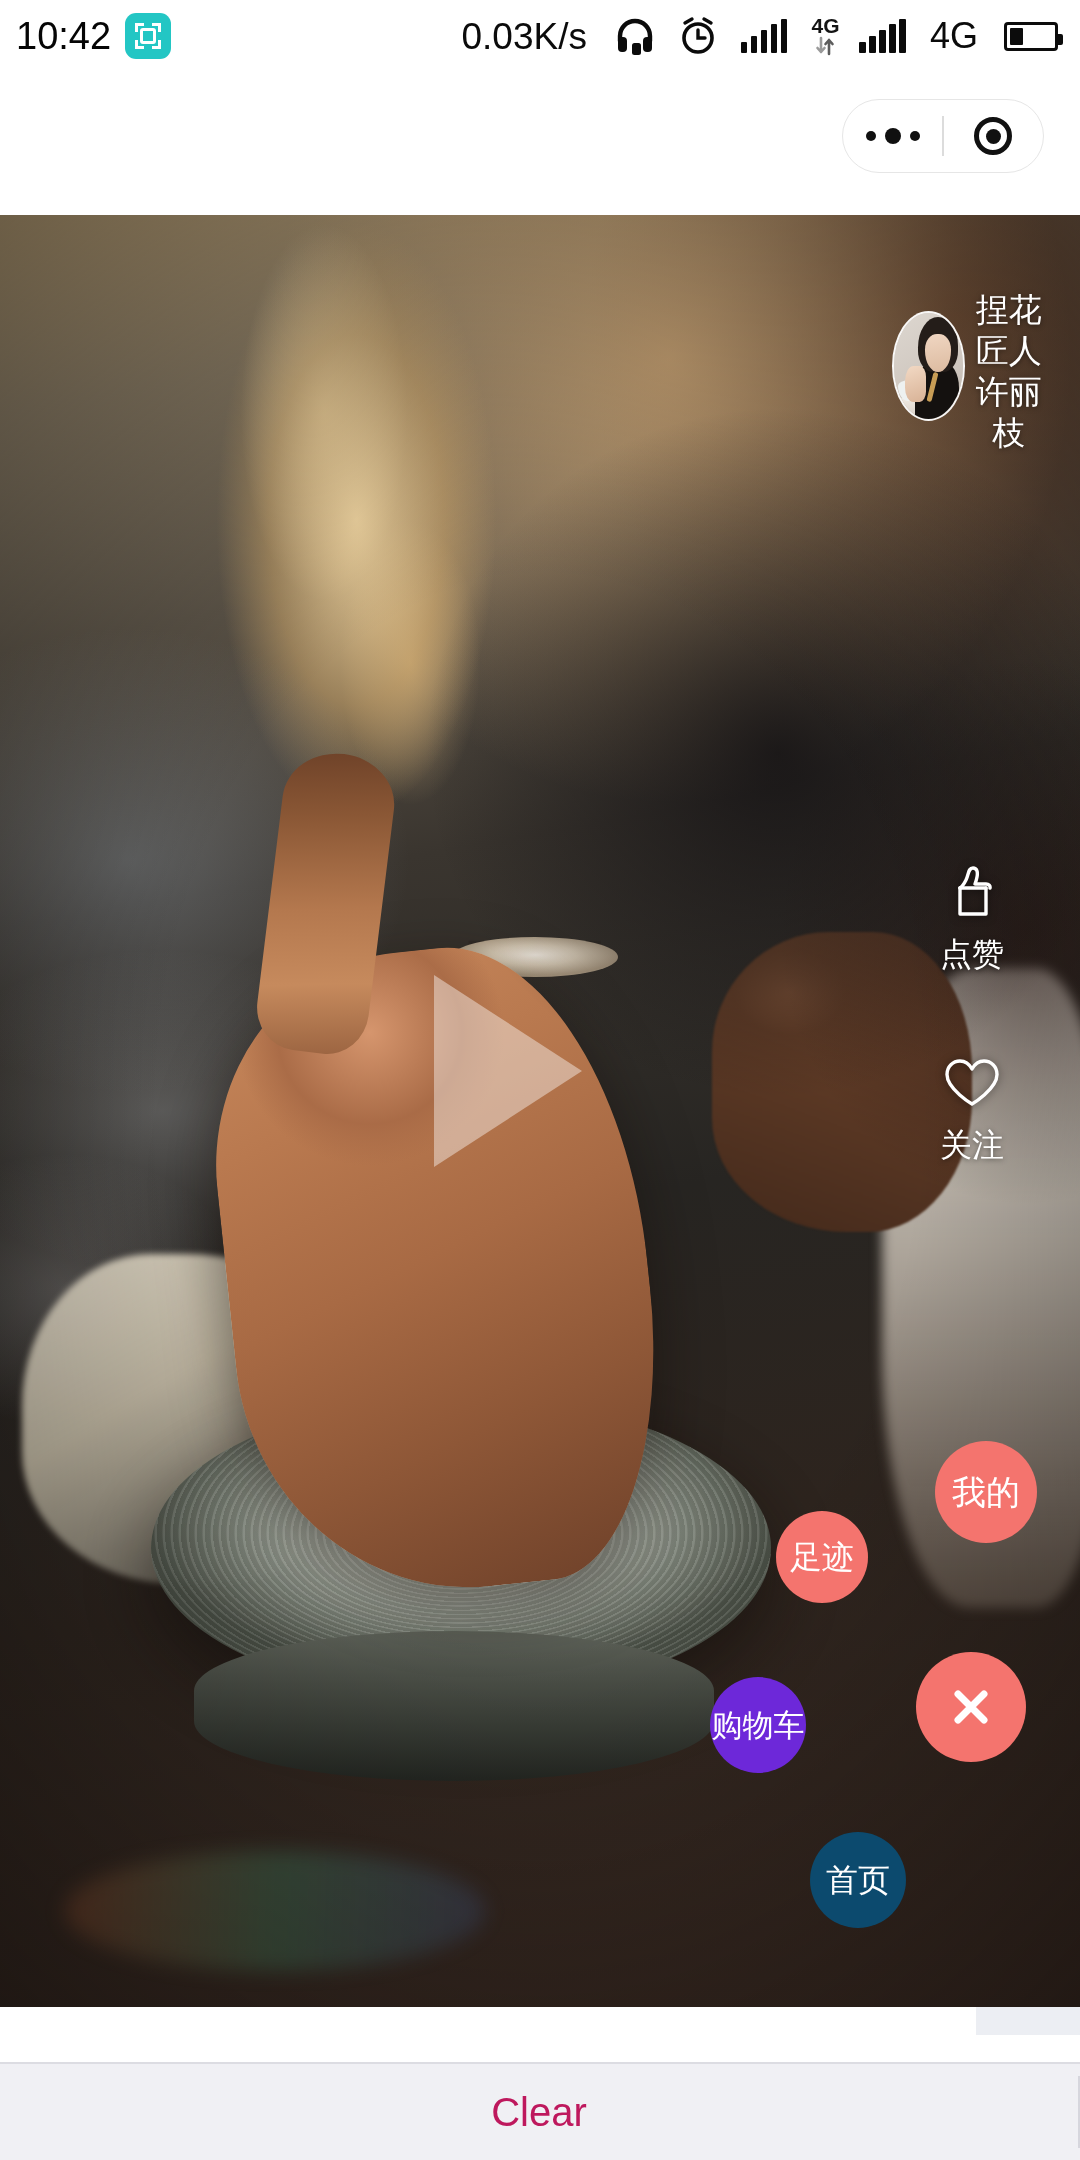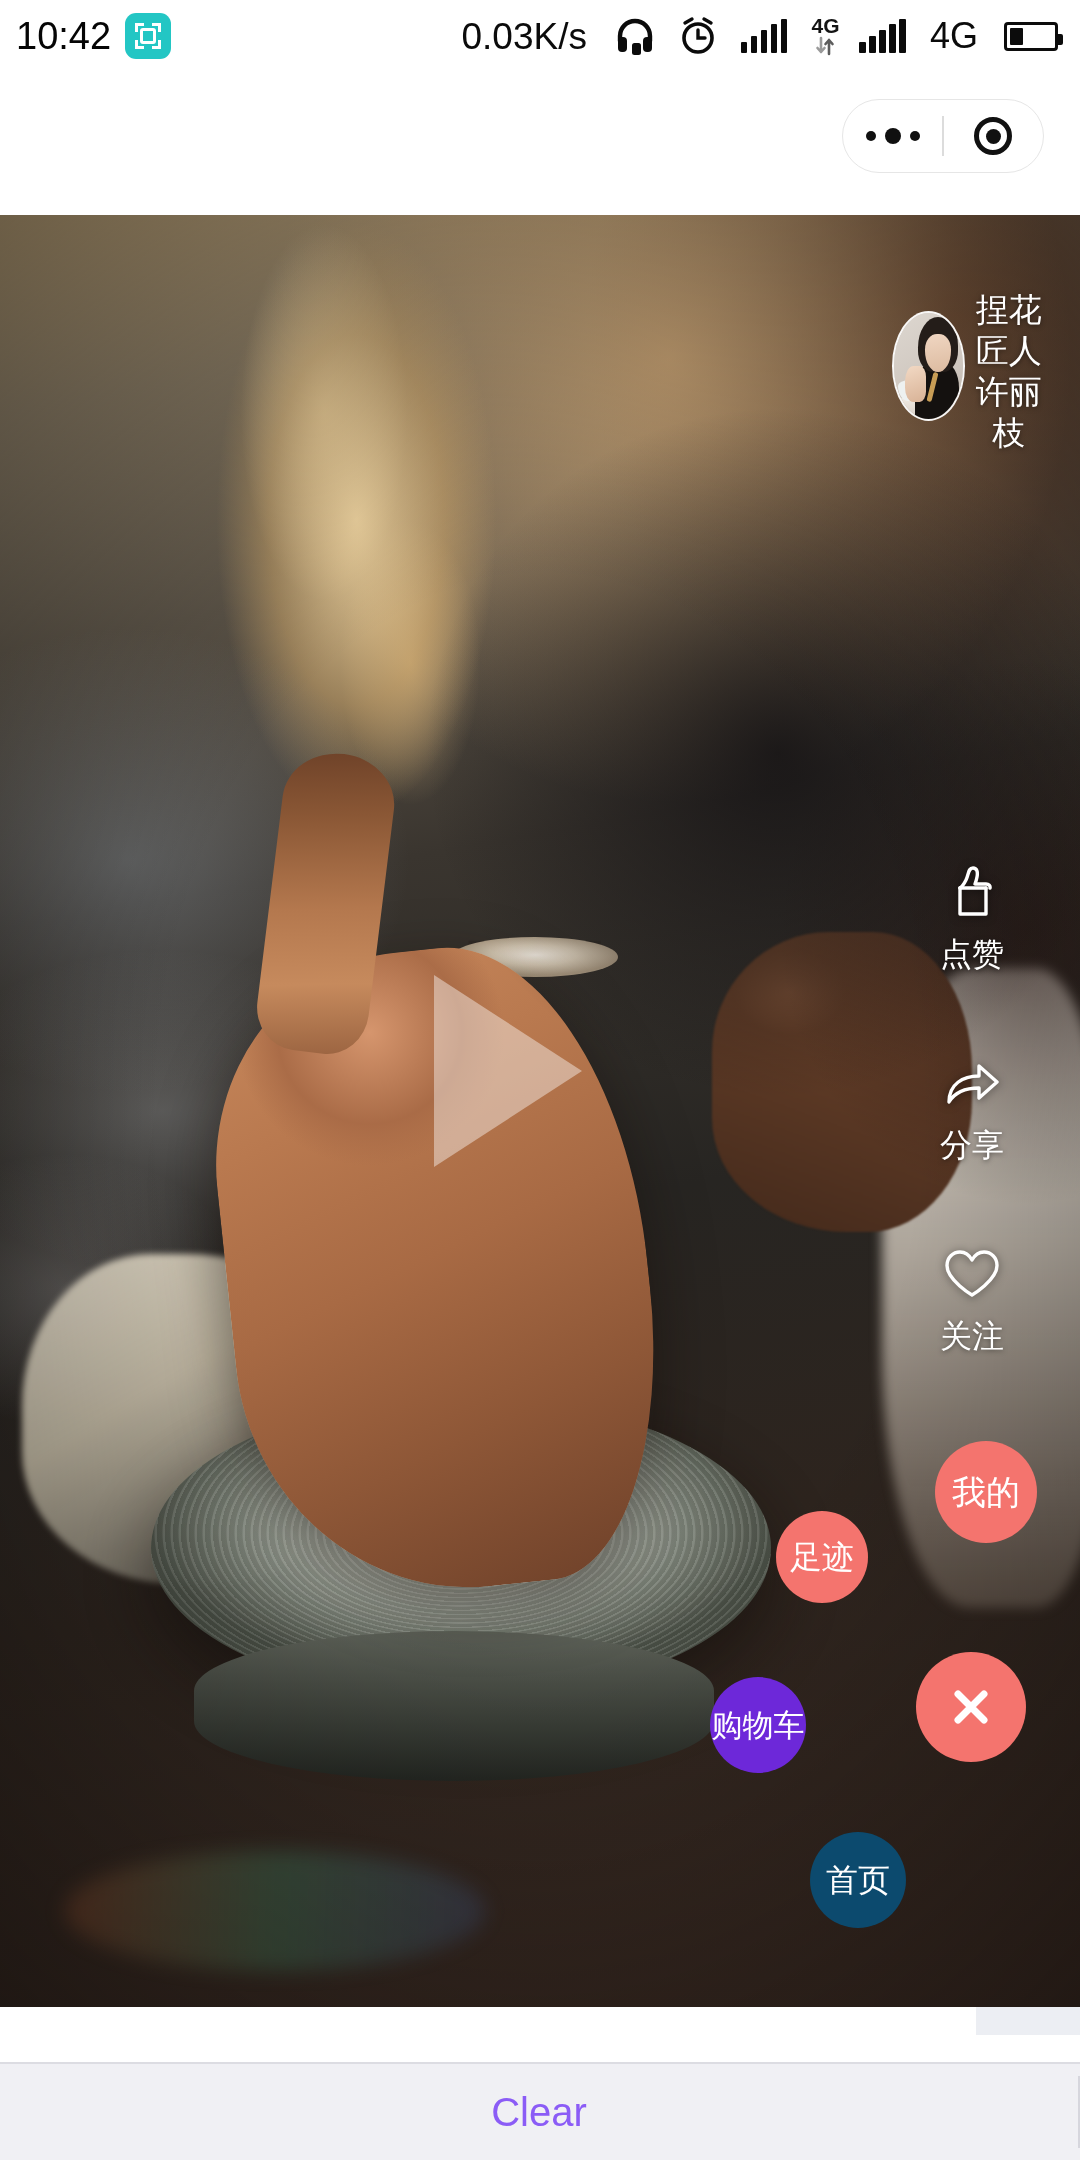--- a/index.html
+++ b/index.html
@@ -262,21 +262,21 @@
   .gray-chip{
     position:absolute; right:0; top:2007px; width:104px; height:28px; background:#eceef3;
   }
   .bottom-bar{
     position:absolute; left:0; top:2062px; width:1080px; height:98px;
     background:#f0f0f4; border-top:2px solid #dcdce2;
     display:flex; align-items:center;
   }
   .bottom-bar .btn{
     flex:1; display:flex; align-items:center; justify-content:center;
-    font-size:40px; color:#8b5cf6; height:100%;
+    font-size:40px; color:#be185d; height:100%;
     font-family:"Liberation Sans",sans-serif;
   }
   .bottom-bar .sep{ width:2px; height:72px; background:#d6d6dd; }
 </style>
 </head>
 <body>
 
 <div id="screen">
 
   <div class="status-bar">
@@ -409,28 +409,20 @@
       <span class="glyph">
         <svg width="60" height="58" viewBox="0 0 60 58" fill="none" stroke="#ffffff" stroke-width="3.4" stroke-linejoin="round" stroke-linecap="round">
           <path d="M18 24 L18 50 L44 50 L44 24"></path>
           <path d="M18 24 C18 24 21 22 24 16 C27 10 26 4 31 4 C35 4 36 8 35 13 C34.4 16.2 33 20 33 20 L44 20 C47 20 48.5 22 48 24"></path>
           <path d="M44 24 L18 24"></path>
         </svg>
       </span>
       <span class="lbl">点赞</span>
     </div>
 
-    <div class="action">
-      <span class="glyph">
-        <svg width="62" height="52" viewBox="0 0 62 52" fill="none" stroke="#ffffff" stroke-width="3.4" stroke-linejoin="round" stroke-linecap="round">
-          <path d="M8 44 C8 26 22 18 38 18 L38 8 L56 24 L38 40 L38 30 C24 30 14 34 8 44 Z"></path>
-        </svg>
-      </span>
-      <span class="lbl">分享</span>
-    </div>
 
     <div class="action">
       <span class="glyph">
         <svg width="60" height="54" viewBox="0 0 60 54" fill="none" stroke="#ffffff" stroke-width="3.4" stroke-linejoin="round" stroke-linecap="round">
           <path d="M30 47 C30 47 5 32 5 17.5 C5 9.5 11 4 18 4 C23.5 4 27.5 7.5 30 12 C32.5 7.5 36.5 4 42 4 C49 4 55 9.5 55 17.5 C55 32 30 47 30 47 Z"></path>
         </svg>
       </span>
       <span class="lbl">关注</span>
     </div>
   </div>

